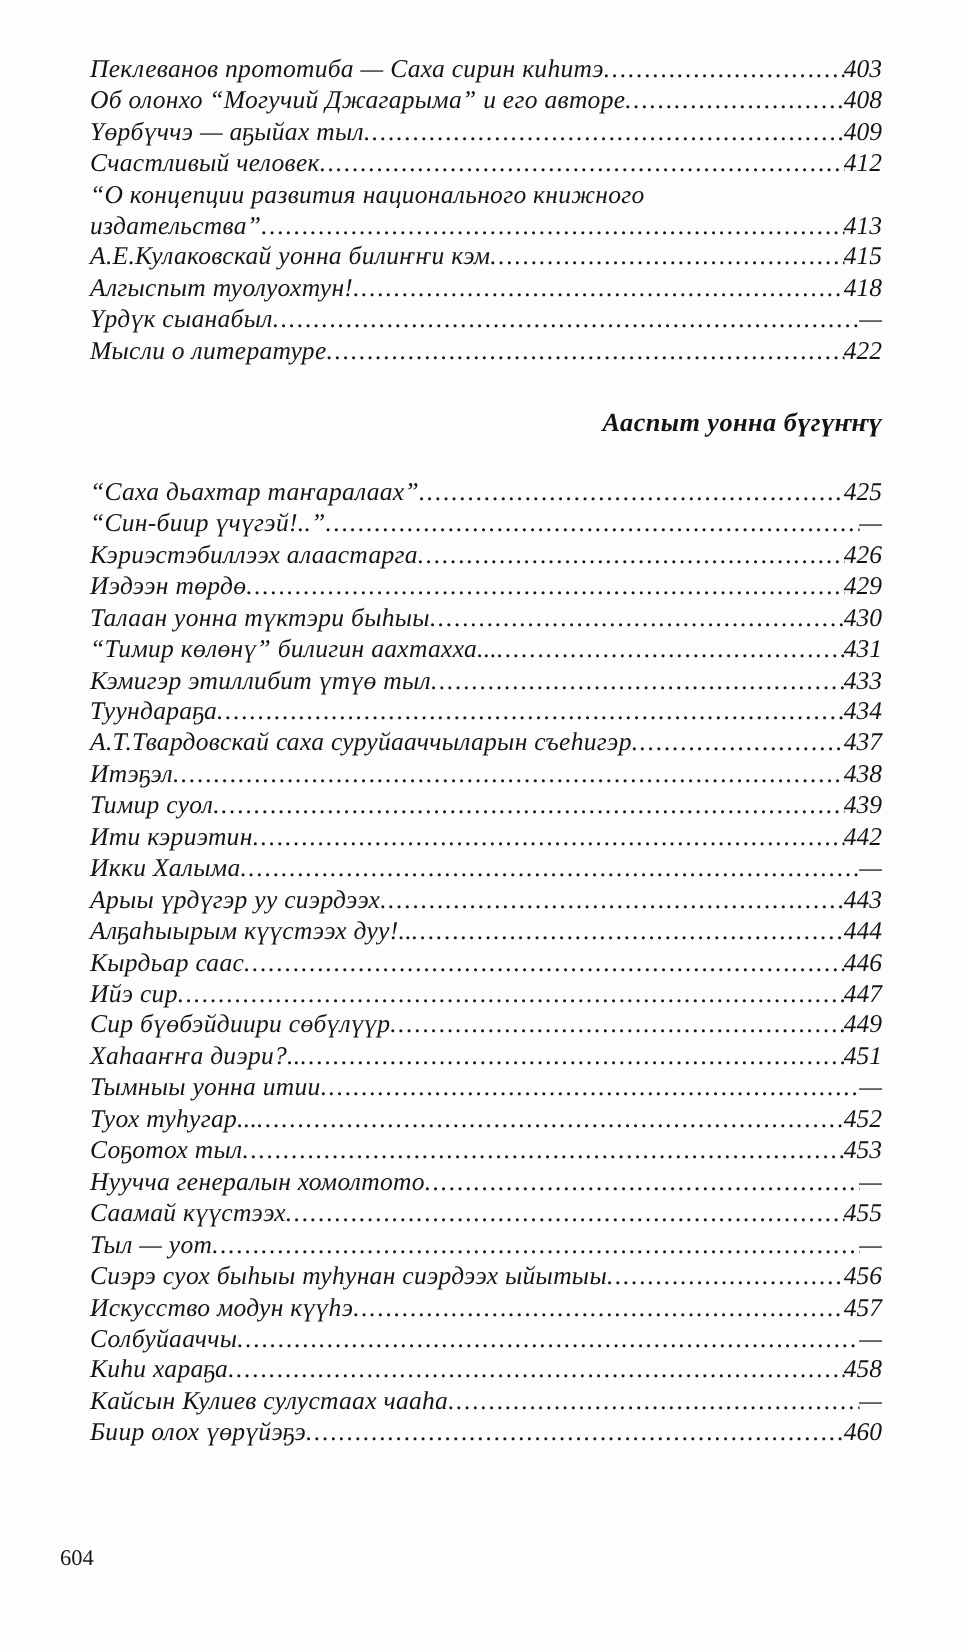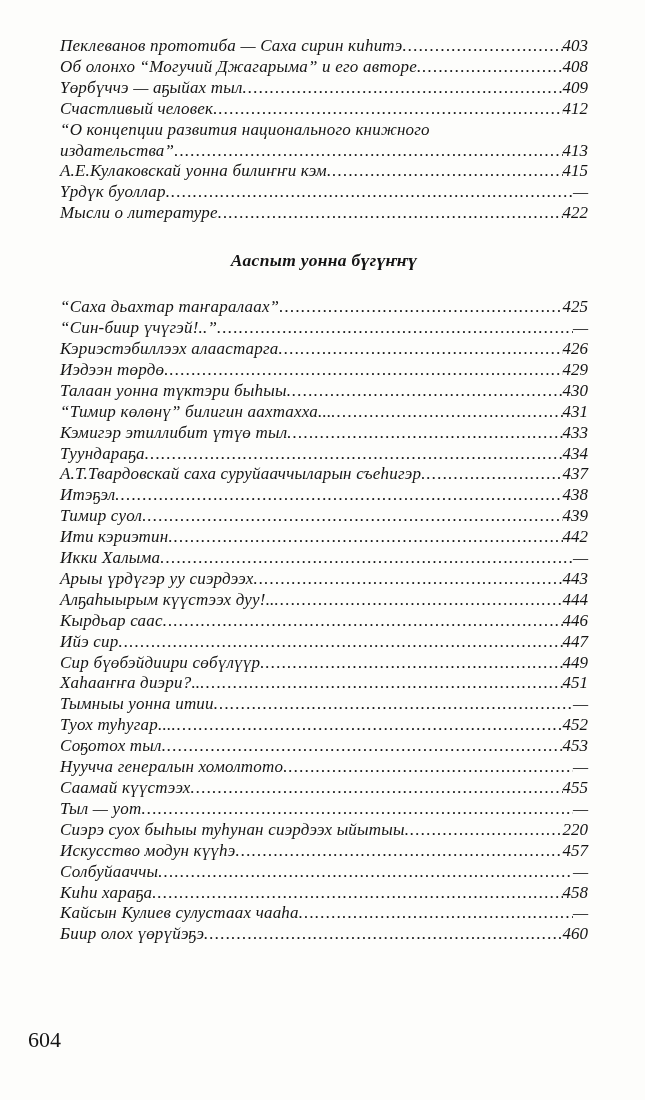--- a/index.html
+++ b/index.html
@@ -23,21 +23,21 @@
     font-style: italic;
   }
   .toc-section {
     margin: 0;
   }
   .toc-heading {
     margin: 26px 0 26px 0;
     font-size: 17.5px;
     line-height: 21px;
     font-weight: bold;
-    text-align: center;
+    text-align: right;
     letter-spacing: 0.3px;
   }
   .toc-row {
     display: flex;
     align-items: baseline;
     font-size: 17px;
     line-height: 20.9px;
     white-space: nowrap;
   }
   .toc-title {
@@ -56,23 +56,23 @@
   }
   .toc-row.no-leader .toc-leader::after {
     content: "";
   }
   .toc-page {
     flex: 0 0 auto;
     text-align: right;
   }
   .folio {
     position: absolute;
-    left: 28px;
+    left: 40px;
     top: 1029px;
-    font-size: 22px;
+    font-size: 15px;
     line-height: 21px;
   }
 </style>
 </head>
 <body>
 
 <div class="toc" id="toc-root">
   <section class="toc-section">
 
     <div class="rows">
@@ -111,24 +111,29 @@
     <span class="toc-leader"></span>
     <span class="toc-page">413</span>
   </div>
 
   <div class="toc-row">
     <span class="toc-title">А.Е.Кулаковскай уонна билиҥҥи кэм</span>
     <span class="toc-leader"></span>
     <span class="toc-page">415</span>
   </div>
 
-
-
-  <div class="toc-row">
-    <span class="toc-title">Үрдүк буоллар </span>
+  <div class="toc-row">
+    <span class="toc-title">Алгыспыт туолуохтун!</span>
+    <span class="toc-leader"></span>
+    <span class="toc-page">418</span>
+  </div>
+
+
+  <div class="toc-row">
+    <span class="toc-title">Үрдүк сыанабыл </span>
     <span class="toc-leader"></span>
     <span class="toc-page">—</span>
   </div>
 
   <div class="toc-row">
     <span class="toc-title">Мысли о литературе </span>
     <span class="toc-leader"></span>
     <span class="toc-page">422</span>
   </div>
 </div>
@@ -284,21 +289,21 @@
 
   <div class="toc-row">
     <span class="toc-title">Тыл — уот </span>
     <span class="toc-leader"></span>
     <span class="toc-page">—</span>
   </div>
 
   <div class="toc-row">
     <span class="toc-title">Сиэрэ суох быһыы туһунан сиэрдээх ыйытыы </span>
     <span class="toc-leader"></span>
-    <span class="toc-page">220</span>
+    <span class="toc-page">456</span>
   </div>
 
   <div class="toc-row">
     <span class="toc-title">Искусство модун күүһэ </span>
     <span class="toc-leader"></span>
     <span class="toc-page">457</span>
   </div>
 
   <div class="toc-row">
     <span class="toc-title">Солбуйааччы </span>

